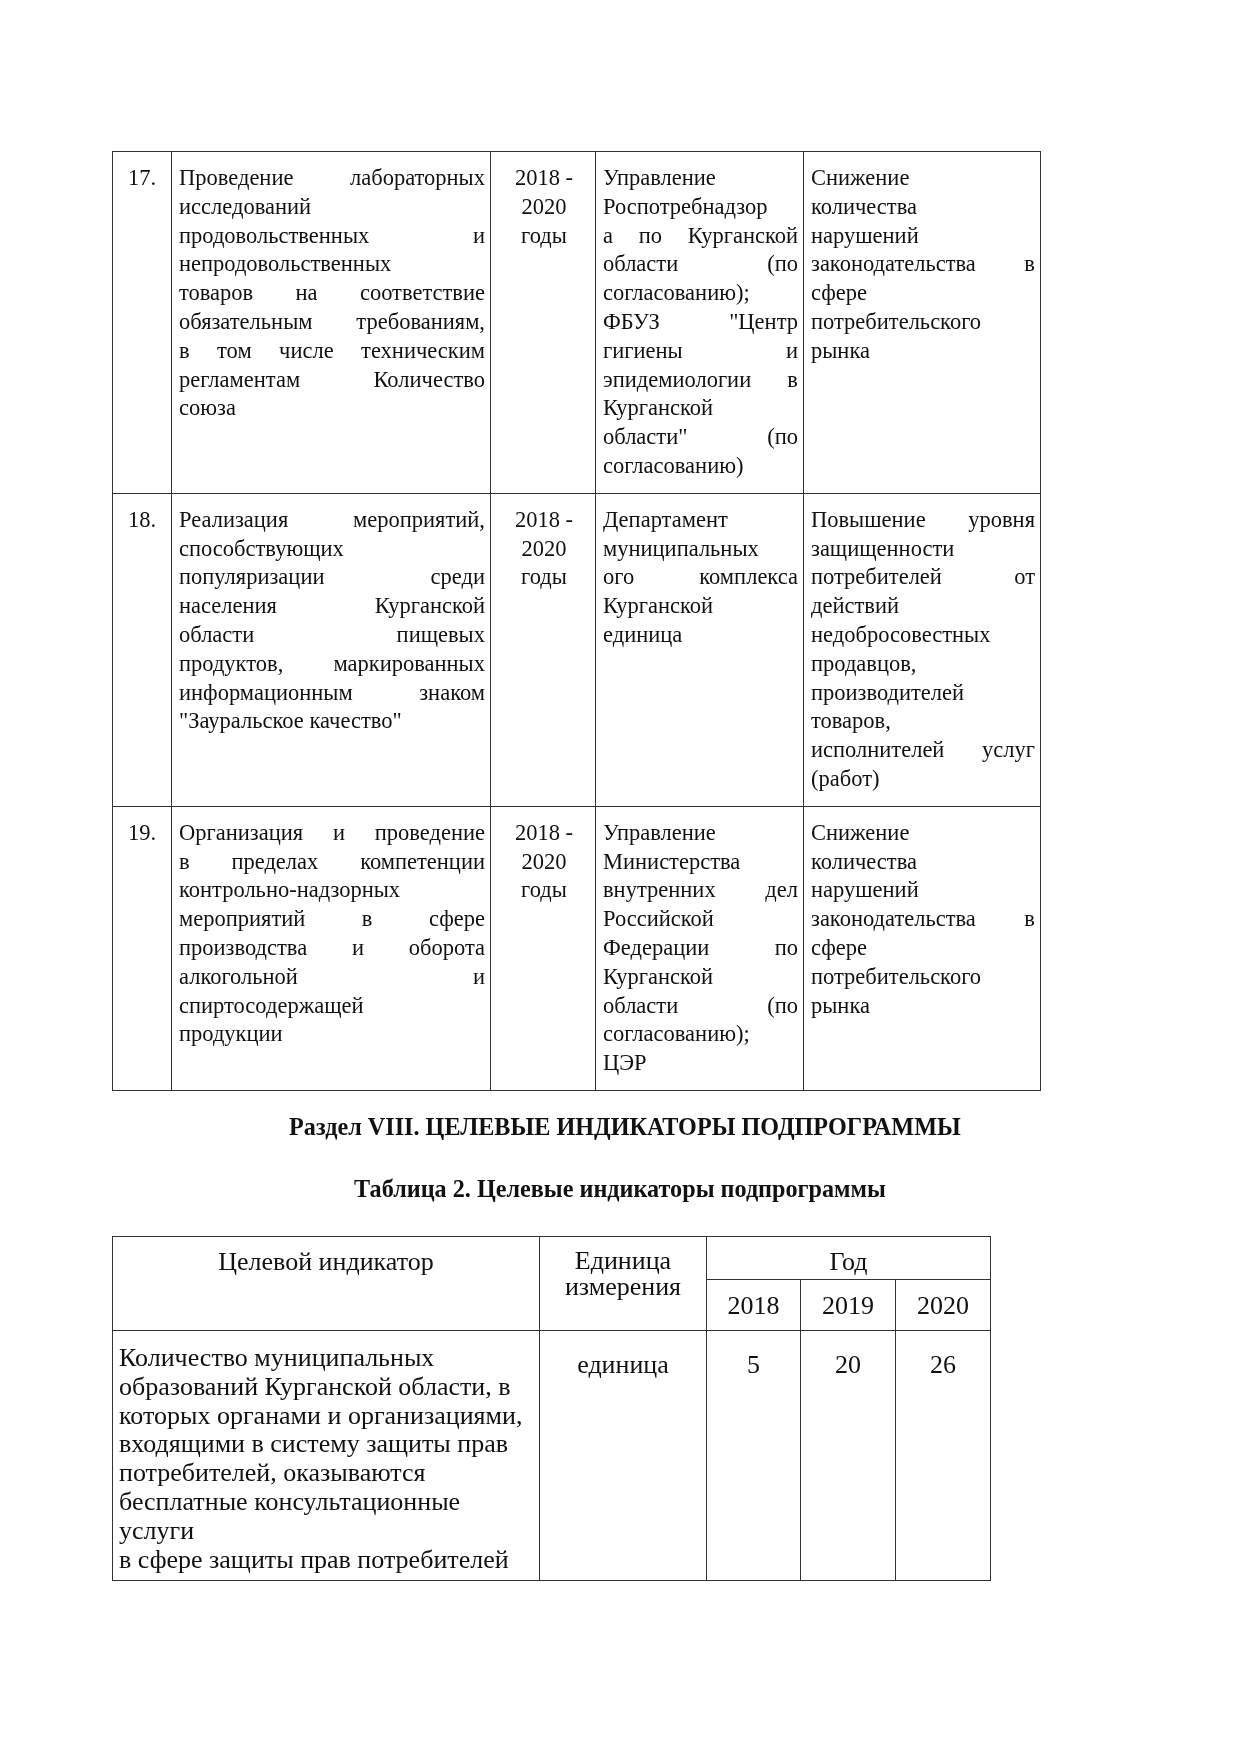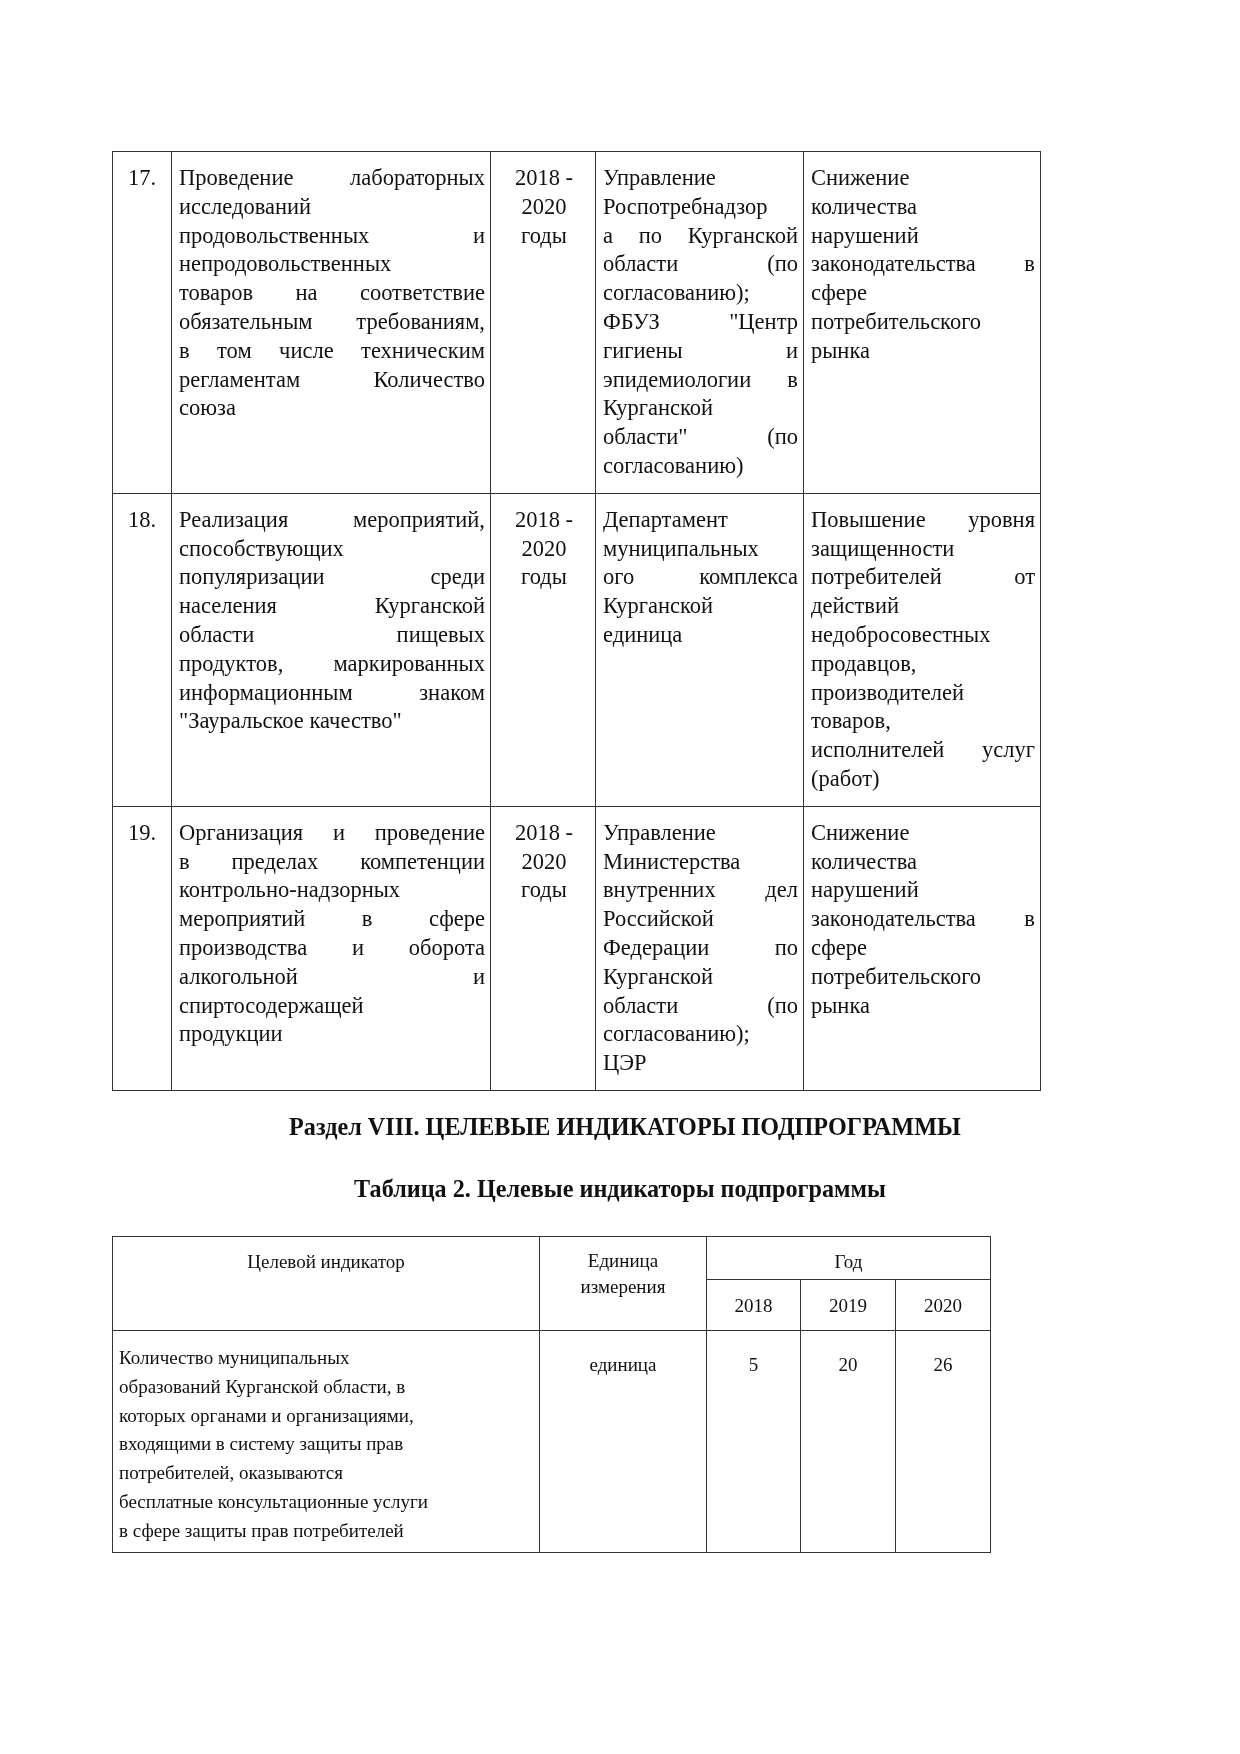--- a/index.html
+++ b/index.html
@@ -10,21 +10,21 @@
            padding: 12px 5px 12px 7px; }
   .t1 td.num { text-align: center; padding-left: 2px; padding-right: 2px; }
   .t1 td.period { text-align: center; }
   .jline { display: block; text-align: justify; text-align-last: justify; }
   .lline { display: block; text-align: left; }
   .h1 { position: absolute; left: 0; width: 1240px; top: 1112px; text-align: center;
         font-weight: bold; font-size: 26px; transform: scaleX(0.93); transform-origin: 690px 0; }
   .h2 { position: absolute; left: 0; width: 1240px; top: 1174px; text-align: center;
         font-weight: bold; font-size: 26px; transform: scaleX(0.93); transform-origin: 620px 0; }
   .t2 { position: absolute; left: 112px; top: 1236px; border-collapse: collapse; table-layout: fixed; }
-  .t2 td { border: 1.5px solid #333; font-size: 19px; line-height: 28.8px; vertical-align: top; }
+  .t2 td { border: 1.5px solid #333; font-size: 26px; line-height: 28.8px; vertical-align: top; }
   .t2 td.hdr { text-align: center; padding-top: 11px; }
   .t2 td.year { text-align: center; padding-top: 12px; height: 37px; }
   .t2 td.ind { text-align: left; padding: 13px 8px 6px 6px; }
   .t2 td.val { text-align: center; padding-top: 20px; }
 </style>
 </head>
 <body>
 
 <table class="t1">
   <colgroup>

